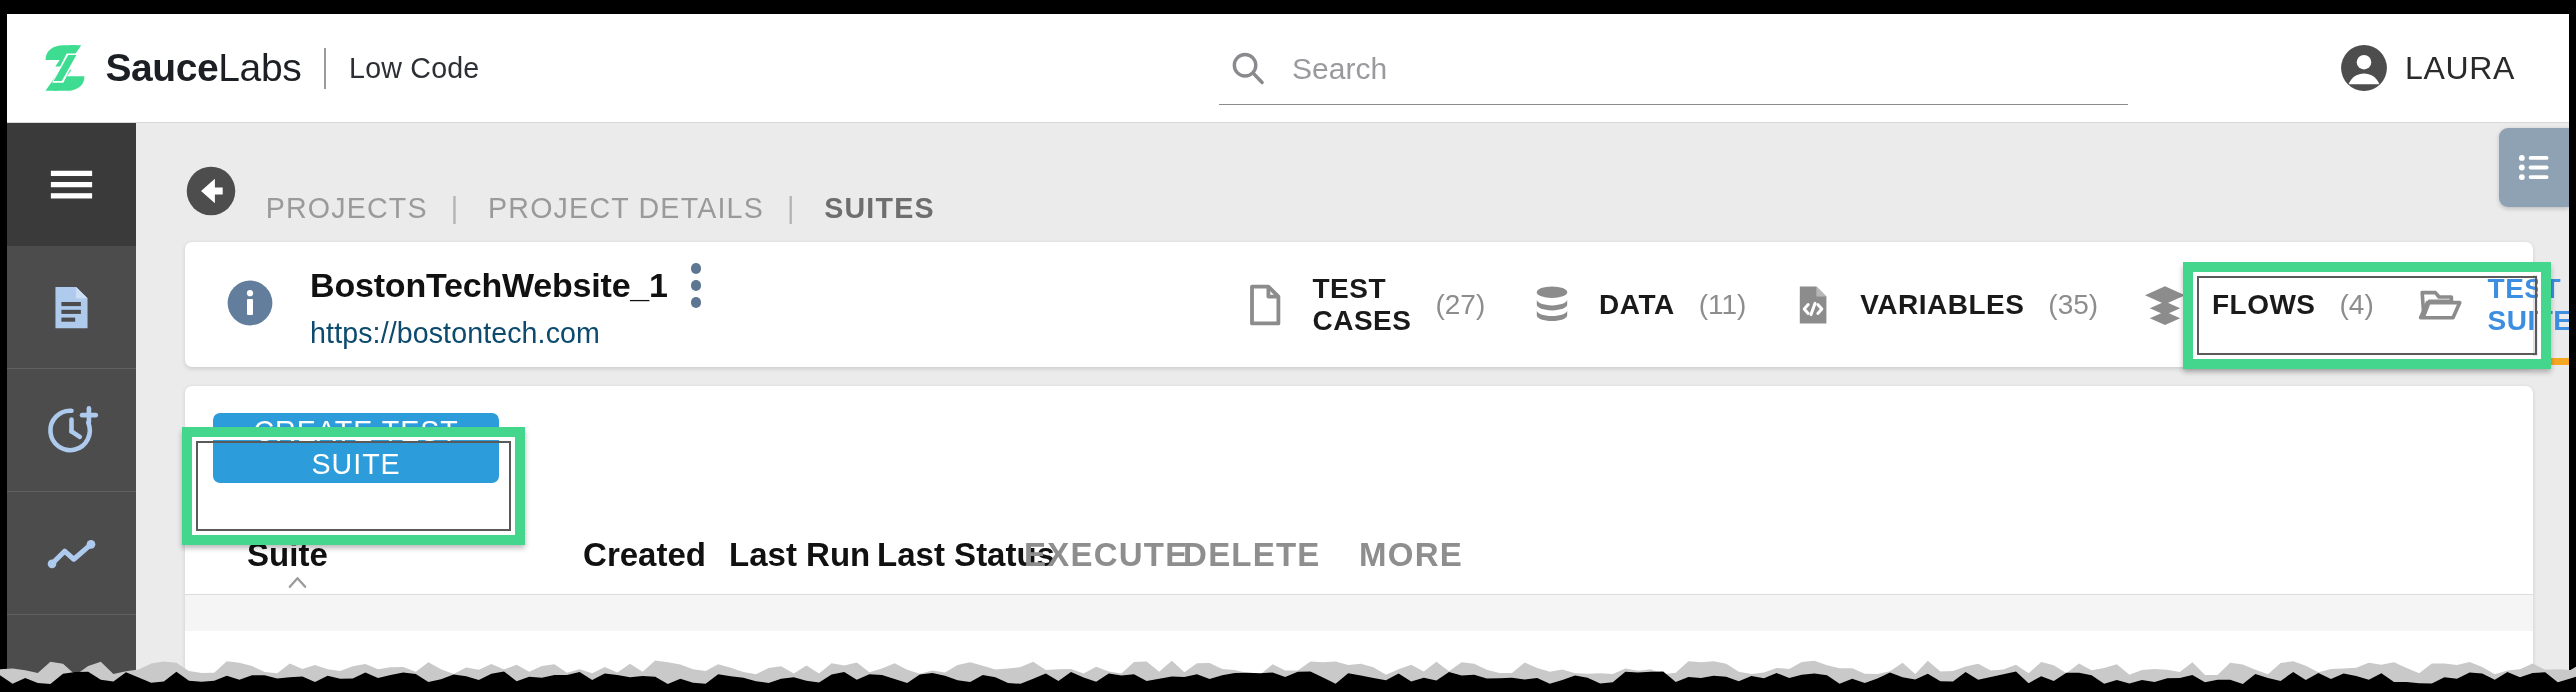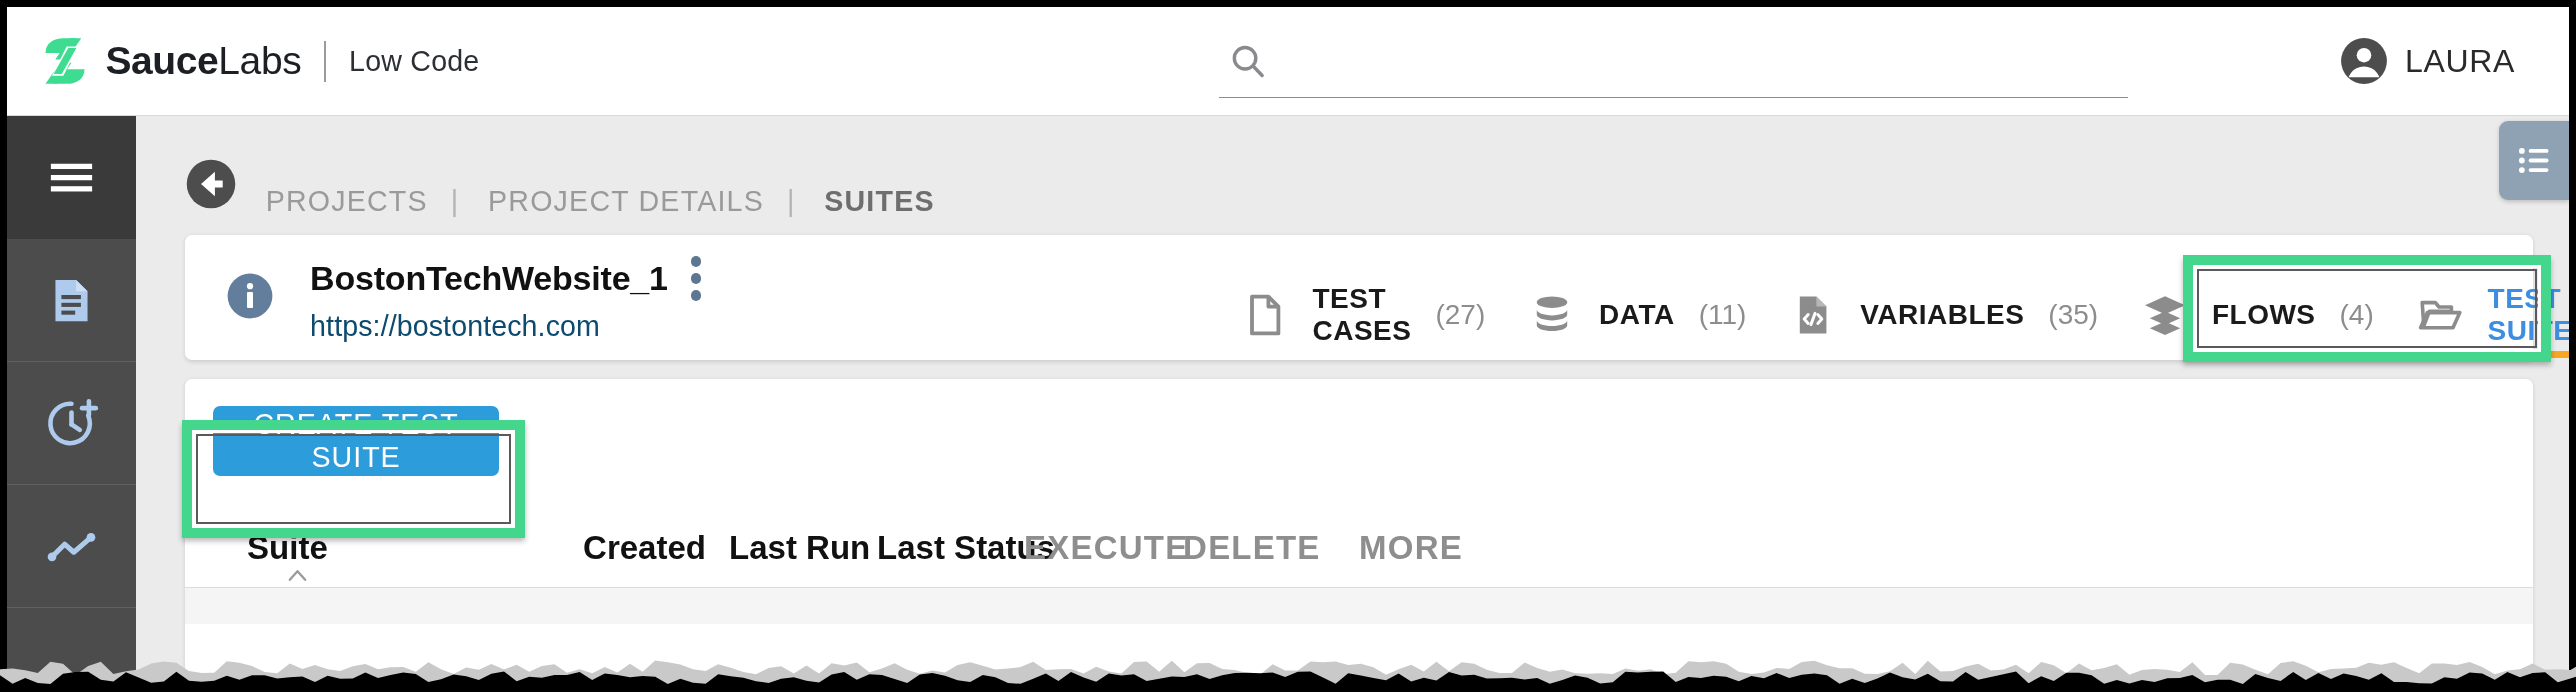--- a/index.html
+++ b/index.html
@@ -16,21 +16,21 @@
     position: relative;
     width: 2576px;
     height: 693px;
     background: #000000;
   }
 
   
   .page {
     position: absolute;
     left: 7.1px;
-    top: 7px;
+    top: 14px;
     width: 2562px;
     height: 677px;
     background: #ebebeb;
     overflow: hidden;
   }
 
   
   .topbar {
     position: absolute;
     left: 0; top: 0;
@@ -234,21 +234,21 @@
   }
 
   
   .tabs {
     position: absolute;
     left: 1035px;
     top: 0;
     right: 0;
     height: 142px;
     display: flex;
-    align-items: flex-end;
+    align-items: flex-start;
   }
   .tab {
     display: flex;
     align-items: center;
     height: 125px;
     padding: 0 21.4px;
     cursor: pointer;
     position: relative;
   }
   .tab .t-icon { width: 48px; height: 48px; flex: 0 0 auto; }
@@ -388,20 +388,21 @@
       <span class="brand-labs">Labs</span>
       <span class="brand-div"></span>
       <span class="brand-sub">Low Code</span>
     </div>
 
     <div class="searchbox">
       <svg class="search-icon" viewBox="0 0 24 24">
         <circle cx="10.5" cy="10" r="6.6" fill="none" stroke="#8a8a8e" stroke-width="2.1"></circle>
         <line x1="15.4" y1="14.8" x2="21" y2="20.6" stroke="#8a8a8e" stroke-width="2.1" stroke-linecap="round"></line>
       </svg>
+      <input class="search-input" type="text" placeholder="Search" style="">
     </div>
 
     <div class="account">
       <svg class="avatar" viewBox="0 0 24 24">
         <circle cx="12" cy="12" r="11" fill="#4d4d4d"></circle>
         <circle cx="12" cy="9.2" r="3.5" fill="#ffffff"></circle>
         <path d="M4.6 19.8 C6 16.2 9 14.6 12 14.6 C15 14.6 18 16.2 19.4 19.8 Z" fill="#ffffff"></path>
       </svg>
       <span class="account-name">LAURA</span>
     </div>

